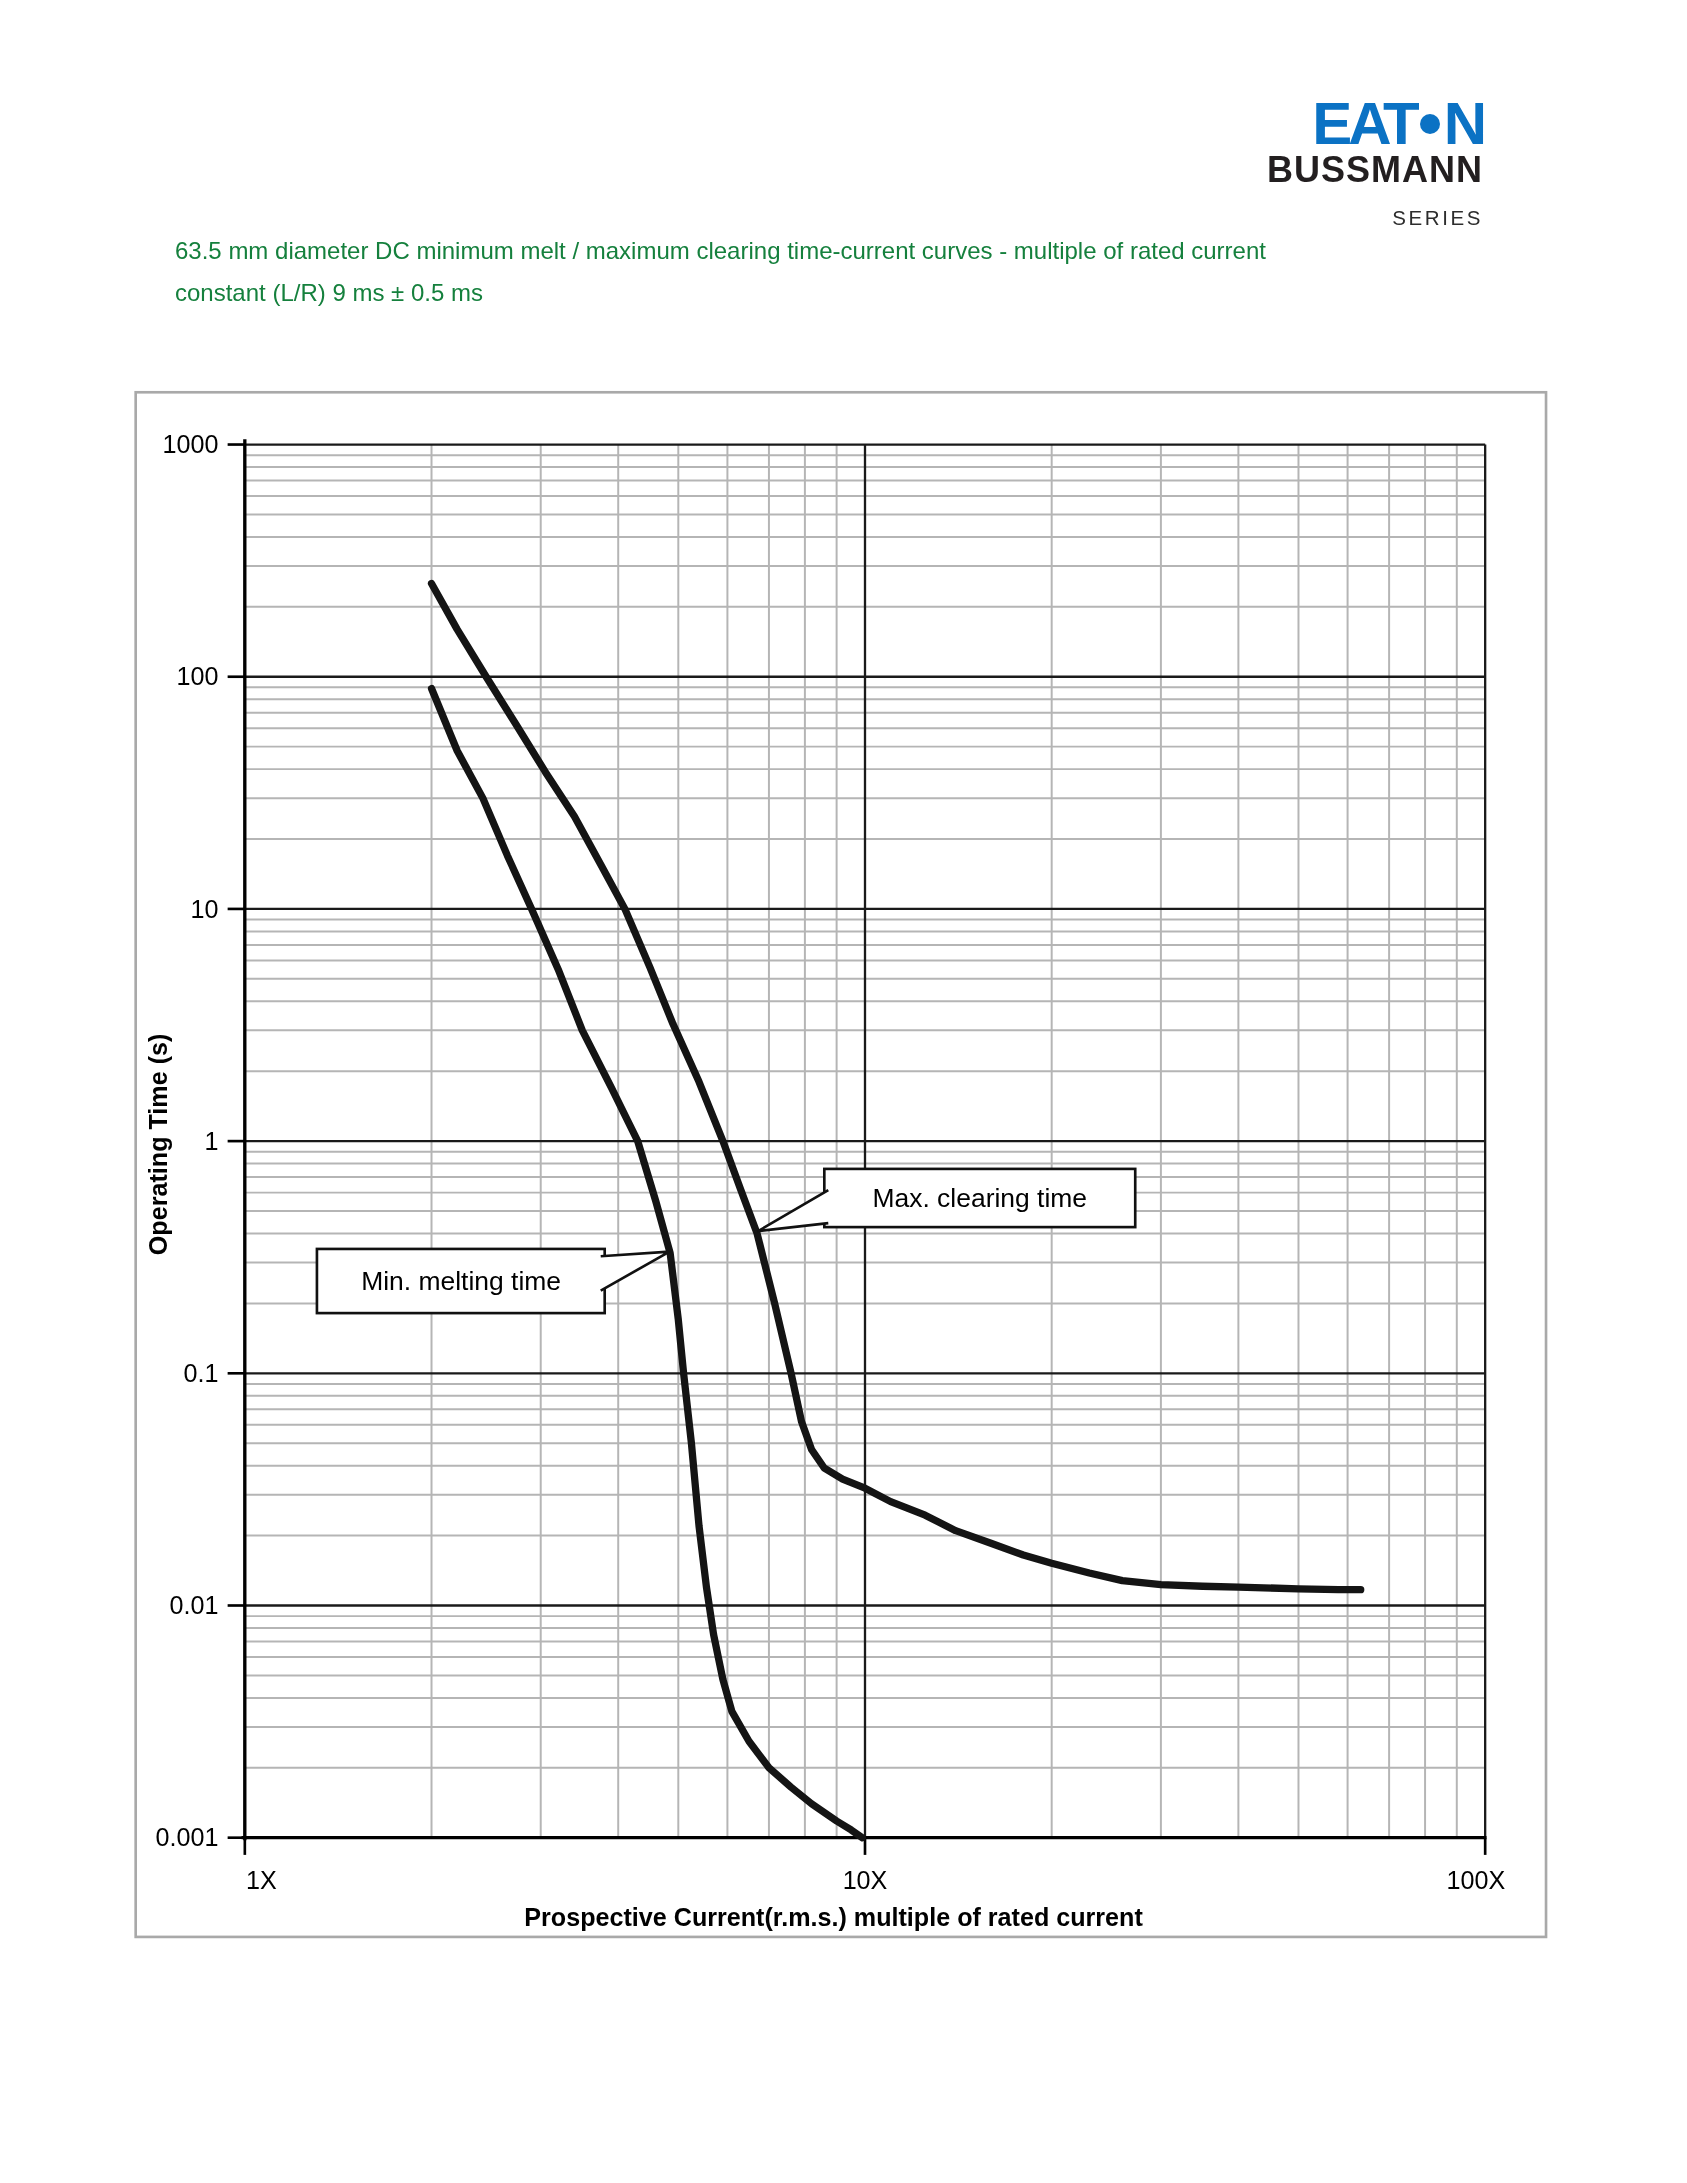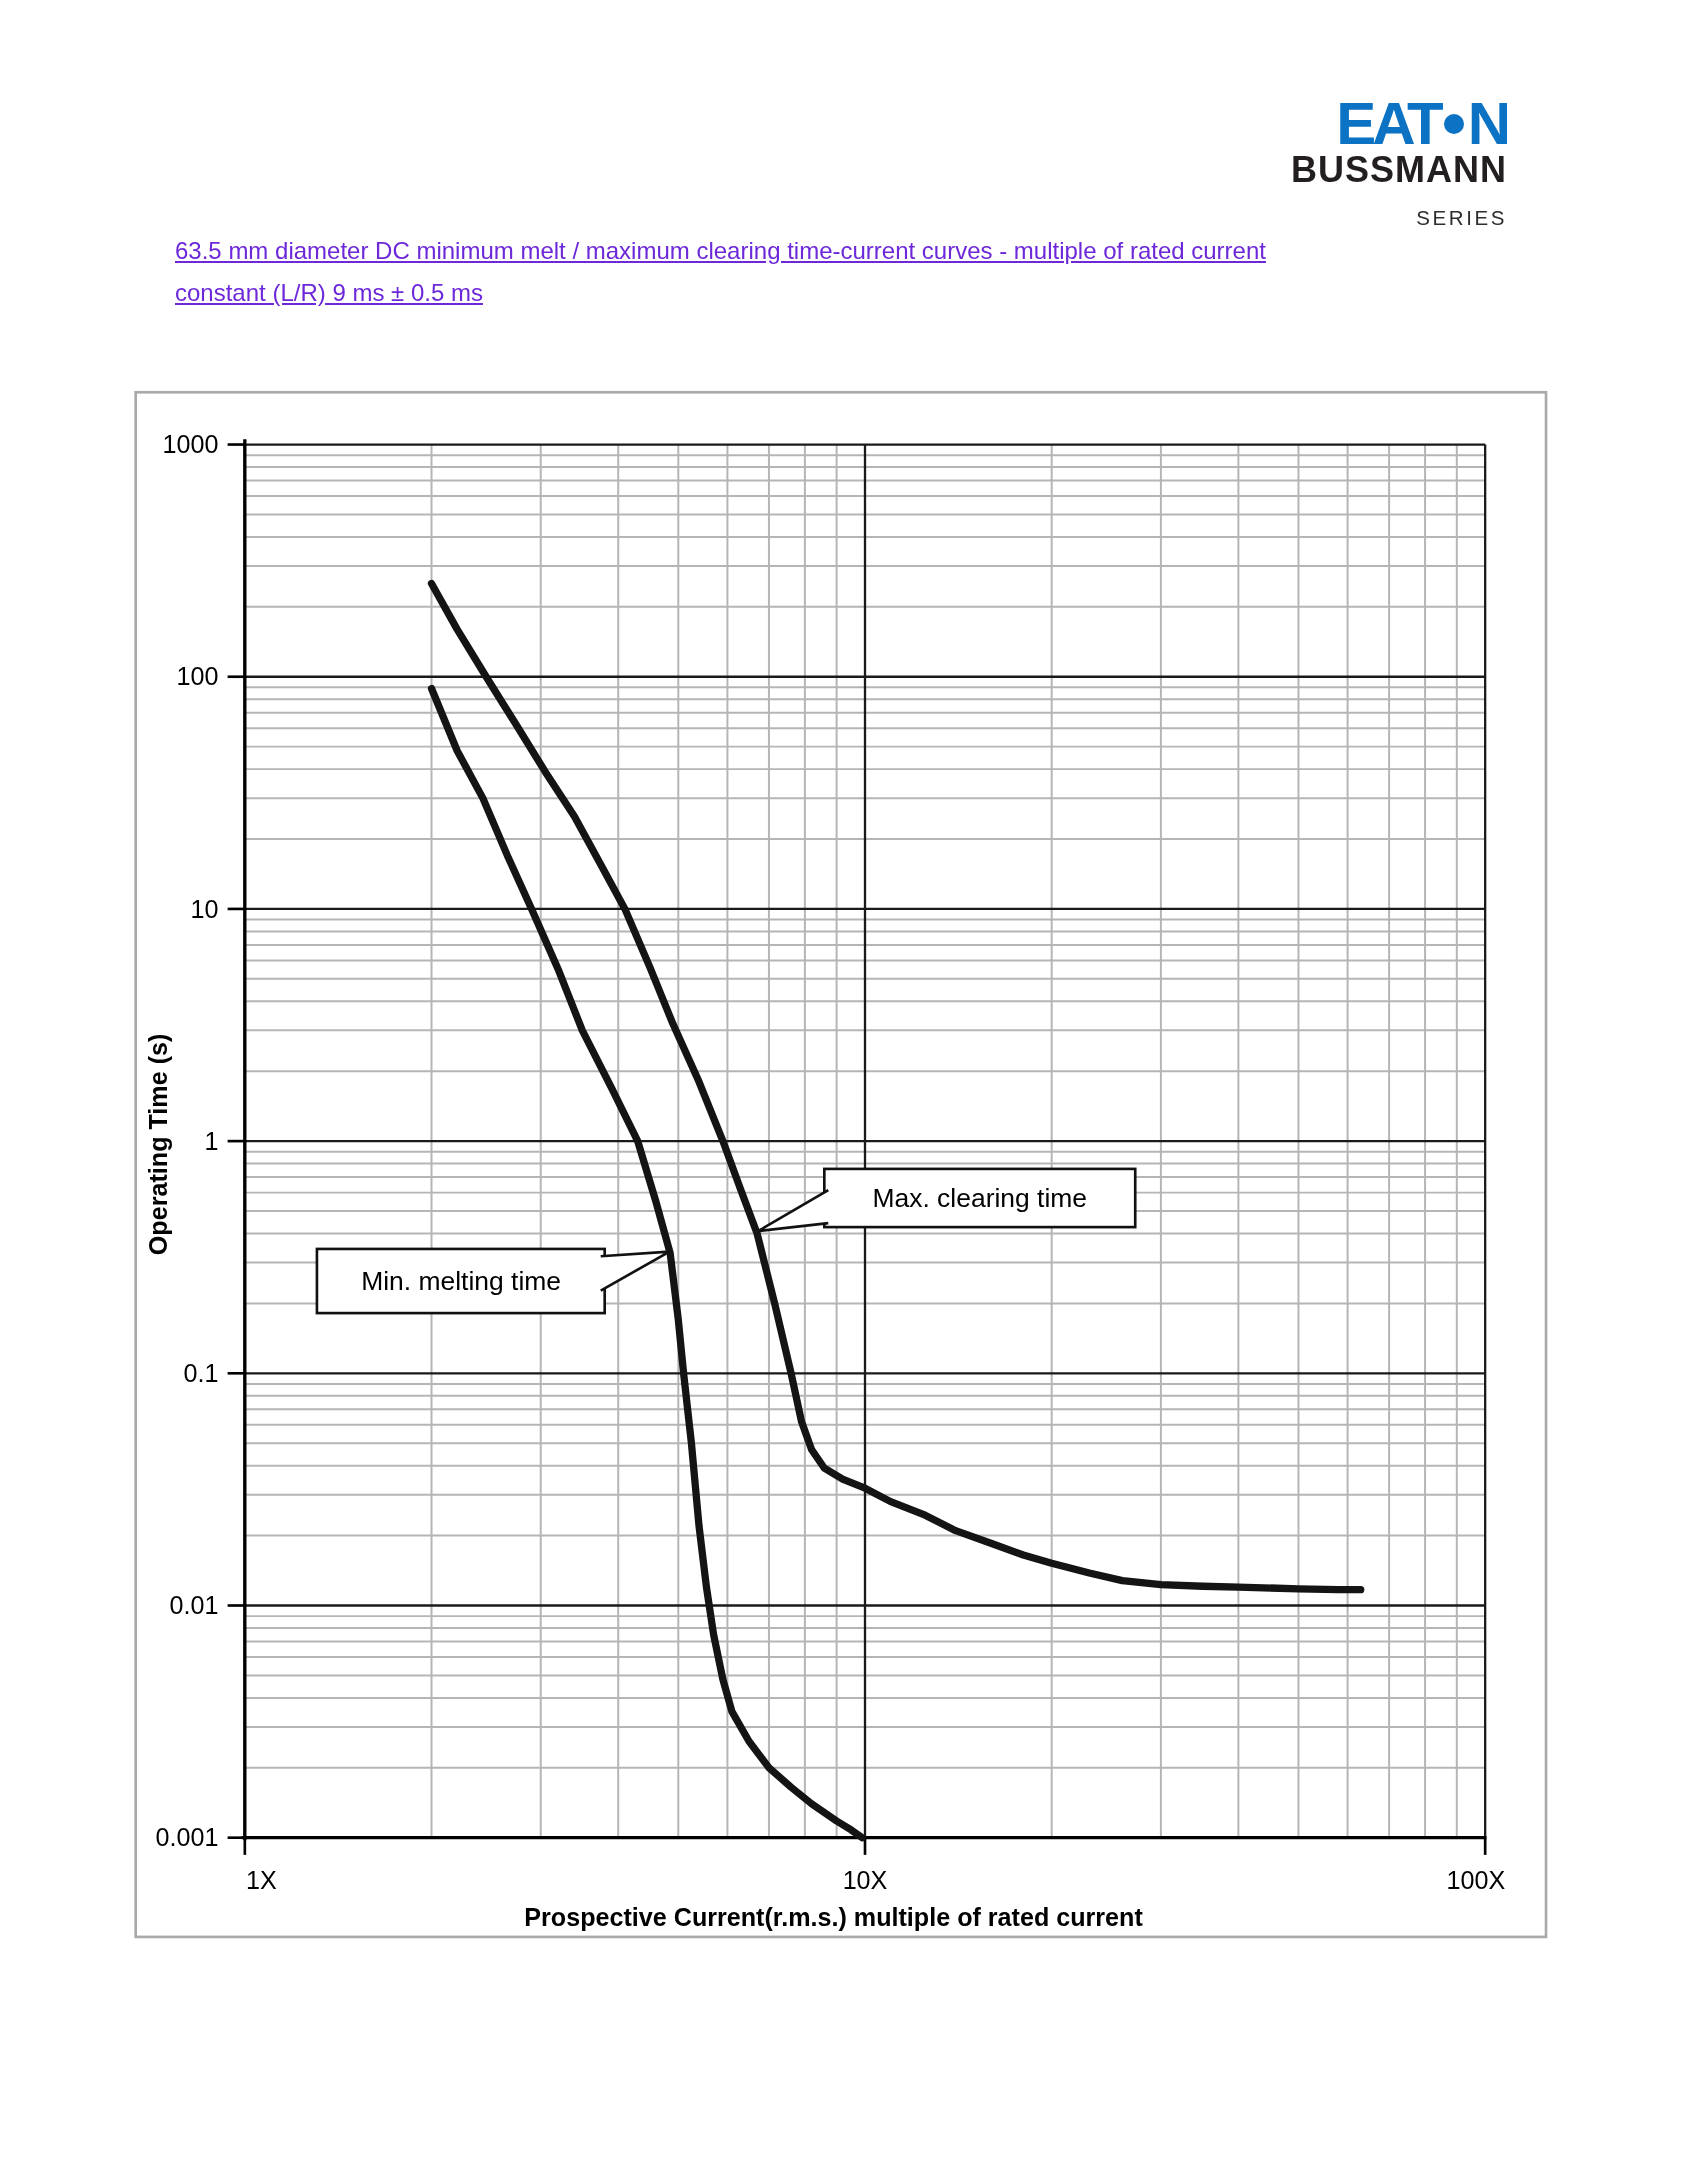--- a/index.html
+++ b/index.html
@@ -4,35 +4,35 @@
 <style>
   html,body{margin:0;padding:0;background:#ffffff;}
   .page{
     position:relative;
     width:1687px;height:2183px;
     background:#ffffff;
     font-family:"Liberation Sans", sans-serif;
     overflow:hidden;
   }
   
-  .logo{position:absolute;top:99px;right:180px;text-align:right;}
+  .logo{position:absolute;top:99px;right:204px;text-align:right;}
   .eaton-word{
     font-size:60px;font-weight:900;letter-spacing:-4px;line-height:0.82;
     white-space:nowrap;
   }
   .eaton-word .dot{
     display:inline-block;width:20px;height:20px;border-radius:50%;
     margin:0 3.3px 9.3px 4.6px;vertical-align:middle;
   }
   .bussmann{font-size:36px;font-weight:700;letter-spacing:1px;color:#231f20;margin-top:4px;line-height:1;}
   .series{font-size:20.5px;font-weight:400;letter-spacing:2.6px;color:#2d2d2d;margin-top:20px;line-height:1;}
   
   .title{
     position:absolute;left:175px;top:230px;width:1297px;
-    font-size:24px;line-height:42px;color:#6d28d9;text-decoration:underline;
+    font-size:24px;line-height:42px;color:#15803d;
   }
   
   svg.chart{position:absolute;left:0;top:0;}
   .frame{fill:#ffffff;stroke:#a9a9a9;stroke-width:4;}
   .grid-minor{stroke:#b5b5b5;stroke-width:3;}
   .grid-major{stroke:#1a1a1a;stroke-width:3.5;}
   .axis-line{stroke:#000000;stroke-width:5;}
   .tick-line{stroke:#000000;stroke-width:4;}
   .tick-label{font-family:"Liberation Sans",sans-serif;font-size:38px;fill:#000000;}
   .axis-title{font-family:"Liberation Sans",sans-serif;font-size:38px;font-weight:700;fill:#000000;}

